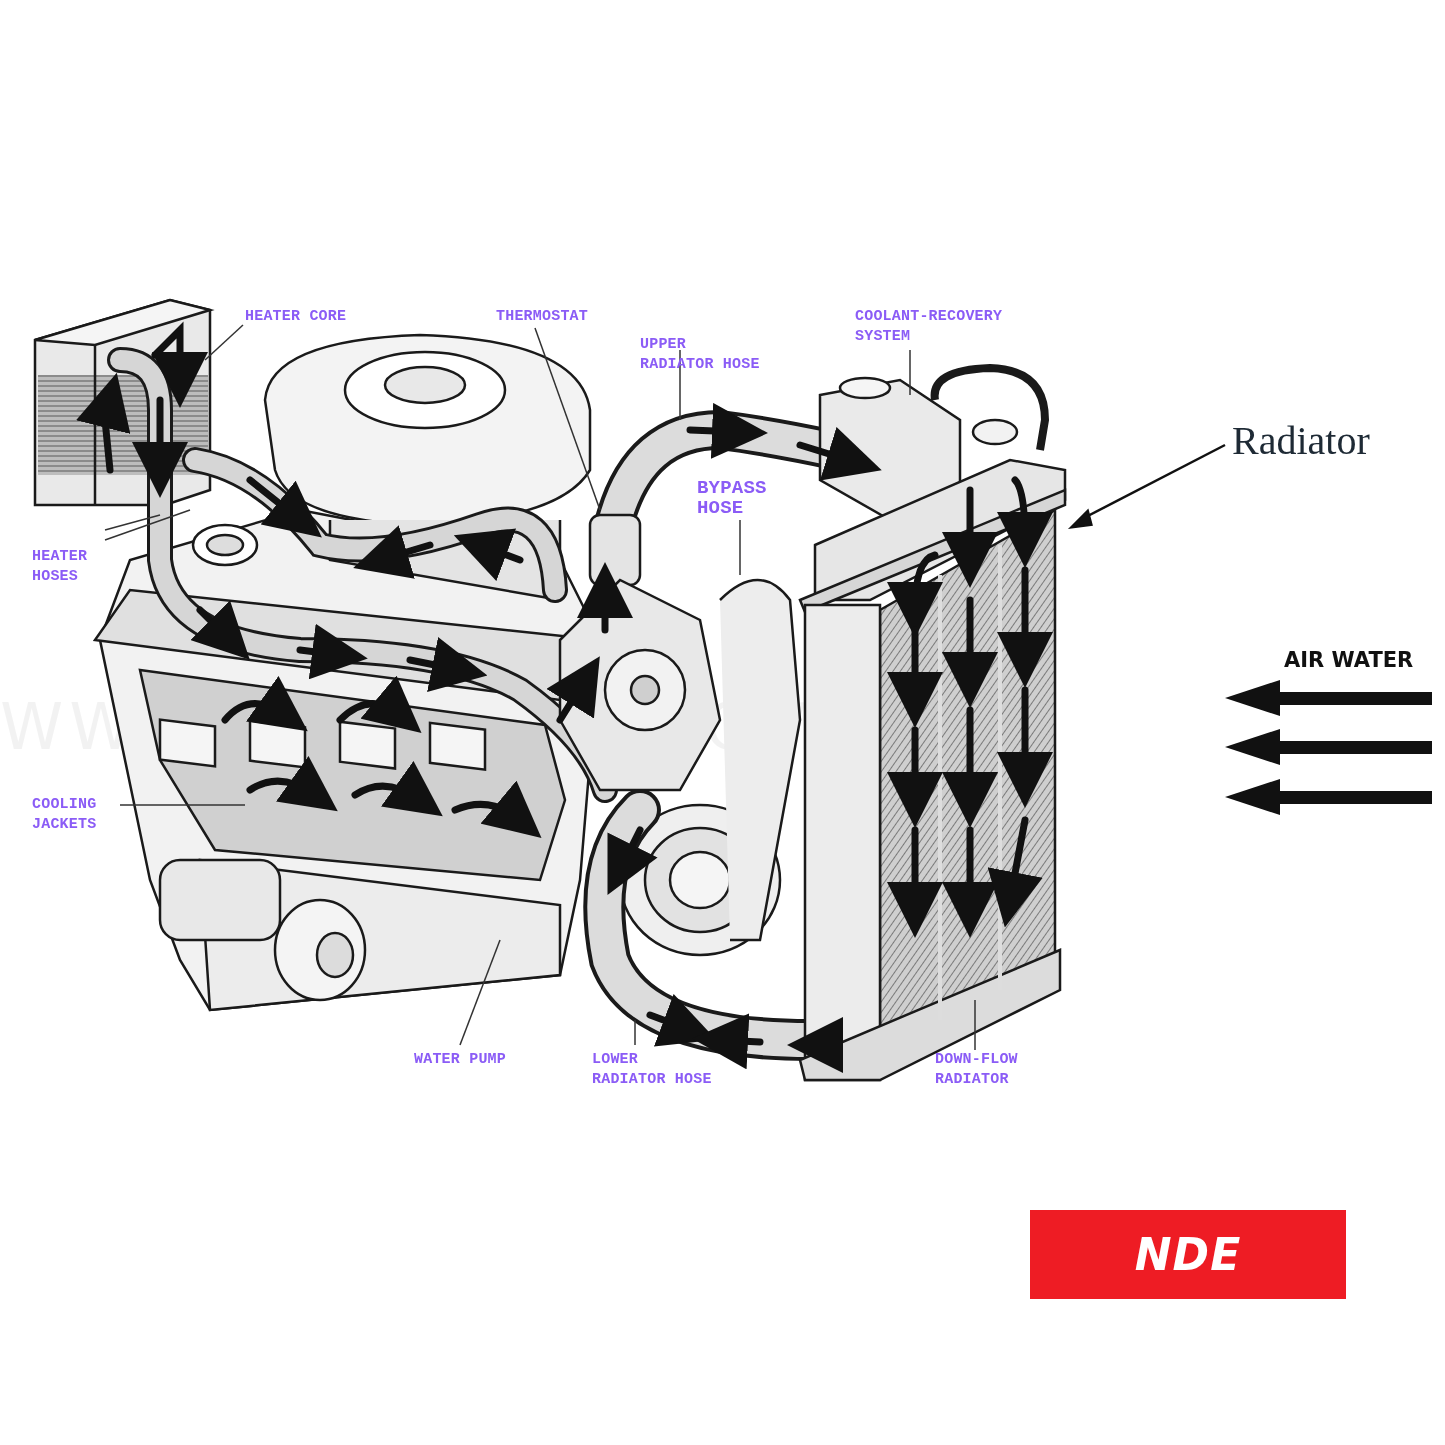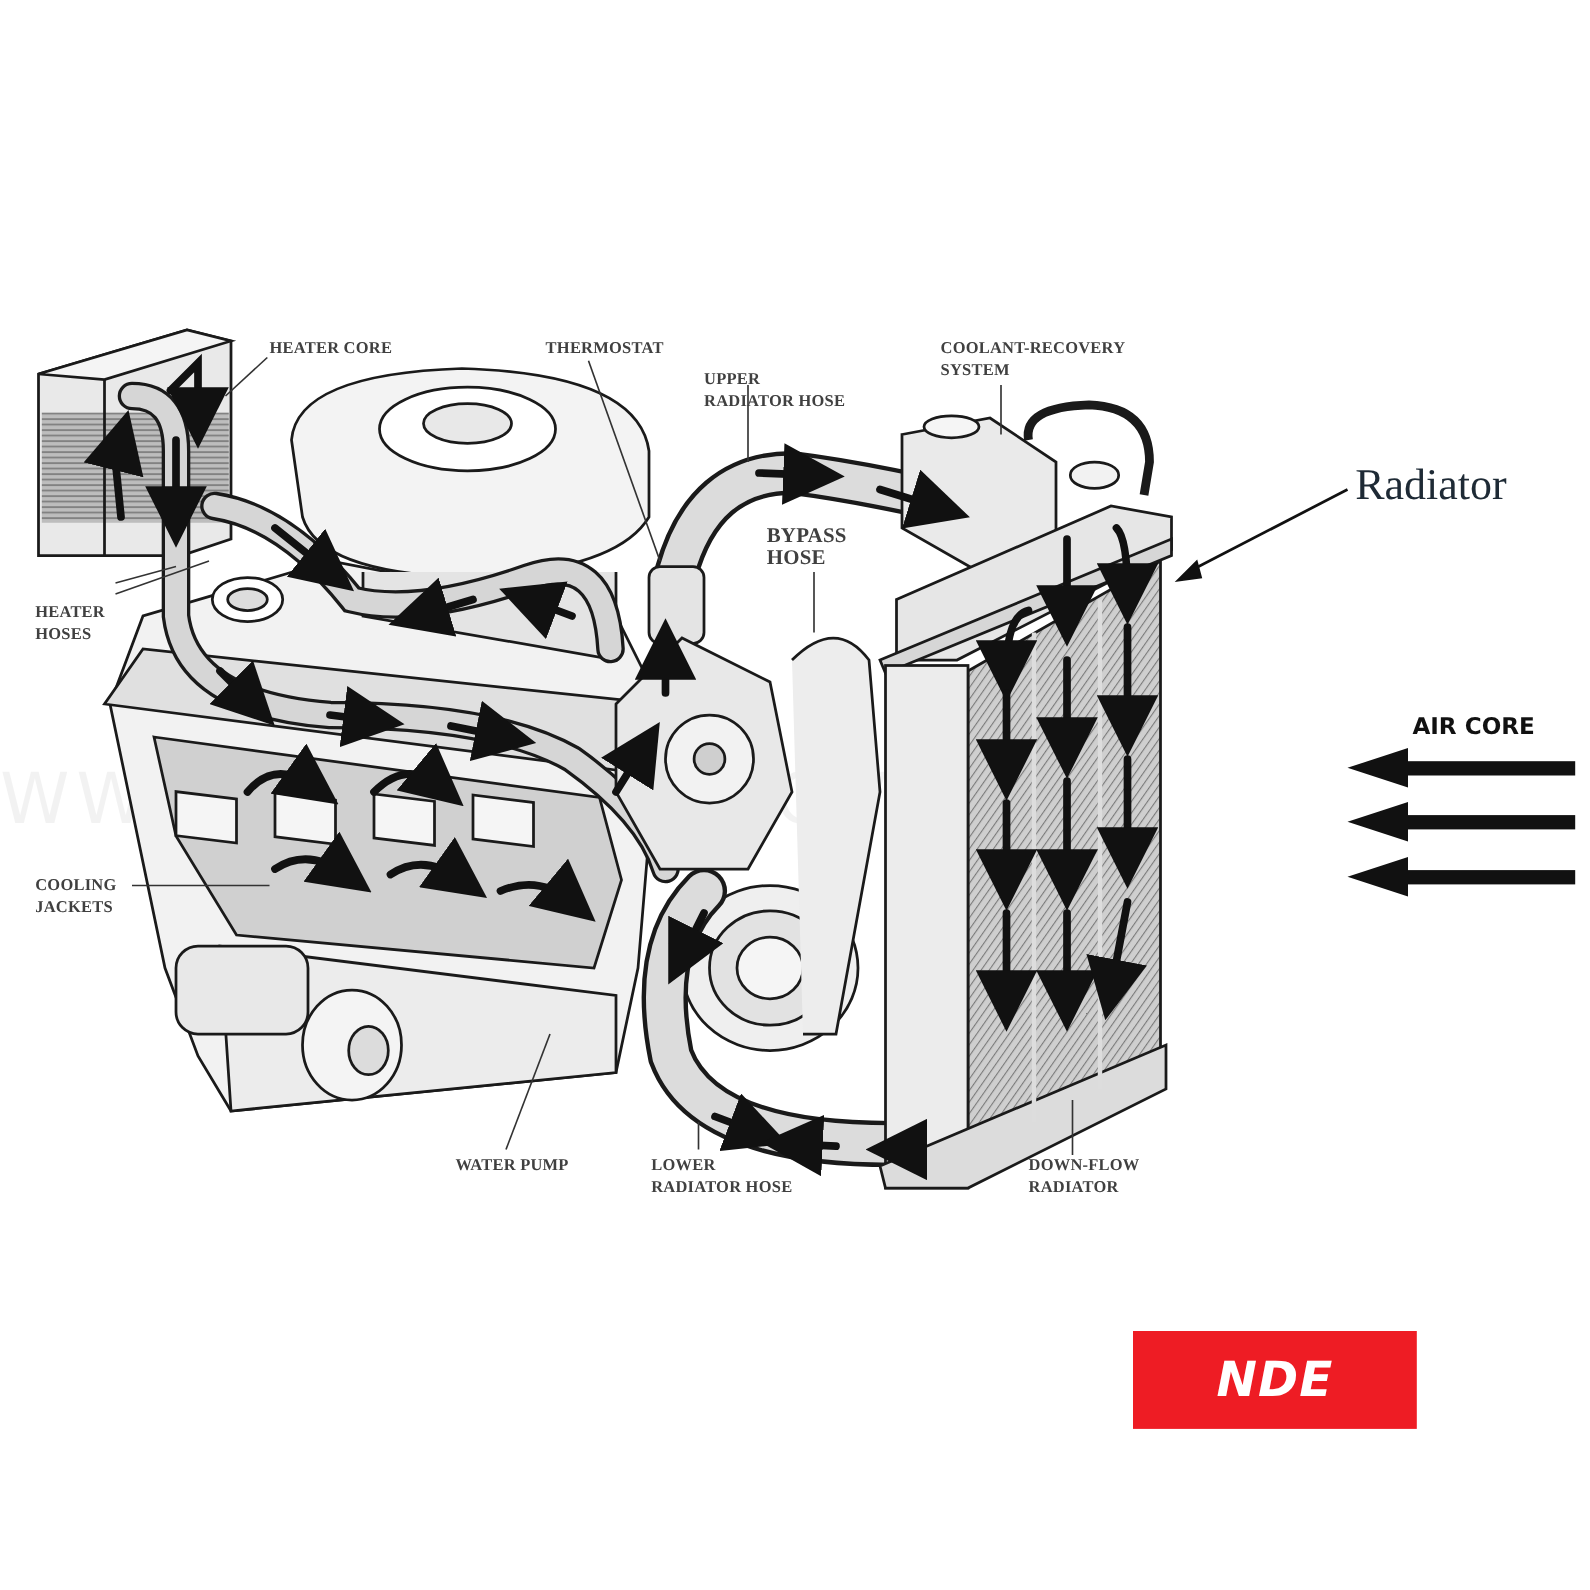--- a/index.html
+++ b/index.html
@@ -1,28 +1,28 @@
 <!DOCTYPE html>
 <html><head>
 <meta charset="utf-8">
 <style>
   html, body { margin:0; padding:0; background:#ffffff; }
   body { width:1445px; height:1445px; position:relative; overflow:hidden;
          font-family:"Liberation Sans", sans-serif; }
   #stage { position:absolute; left:0; top:0; width:1445px; height:1445px; }
-  .lbl { position:absolute; font-family:Liberation Serif, serif; font-weight:bold;
-         font-size:15px; line-height:20px; color:#404040; letter-spacing:0.2px;
+  .lbl { position:absolute; font-family:Liberation Mono, monospace; font-weight:bold;
+         font-size:15px; line-height:20px; color:#8b5cf6; letter-spacing:0.2px;
          text-transform:uppercase; white-space:pre; }
   .radiator-callout { position:absolute; font-family:"Liberation Serif", serif;
          font-size:40px; color:#1e2a35; }
   .airflow-title { position:absolute; font-family:"DejaVu Sans", sans-serif; font-weight:bold;
          font-size:21px; color:#111; }
   .watermark { position:absolute; font-family:"DejaVu Sans", sans-serif; font-size:64px;
          color:rgba(0,0,0,0.05); letter-spacing:6px; white-space:nowrap; }
-  .logo { position:absolute; left:1030px; top:1210px; width:258px; height:89px;
+  .logo { position:absolute; left:1030px; top:1210px; width:316px; height:89px;
           background:#ee1c24; display:flex; align-items:center; justify-content:center; }
   .logo span { color:#fff; font-family:"DejaVu Sans", sans-serif; font-weight:bold;
           font-style:italic; font-size:44px; letter-spacing:1px; }
 </style>
 </head>
 <body>
 
 <div id="stage">
 
   <div class="watermark" style="left:0px; top:690px;">WWW.NDESTORE.COM</div>
@@ -210,18 +210,18 @@
 HOSES</div>
   <div class="lbl" style="left:32px; top:795px;">COOLING
 JACKETS</div>
   <div class="lbl" style="left:414px; top:1050px;">WATER PUMP</div>
   <div class="lbl" style="left:592px; top:1050px;">LOWER
 RADIATOR HOSE</div>
   <div class="lbl" style="left:935px; top:1050px;">DOWN-FLOW
 RADIATOR</div>
 
   <div class="radiator-callout" style="left:1232px; top:417px;">Radiator</div>
-  <div class="airflow-title" style="left:1284px; top:648px;">AIR CORE</div>
+  <div class="airflow-title" style="left:1284px; top:648px;">AIR WATER</div>
 
   <div class="logo">
     <span>NDE</span>
   </div>
 </div>
 
 </body></html>

